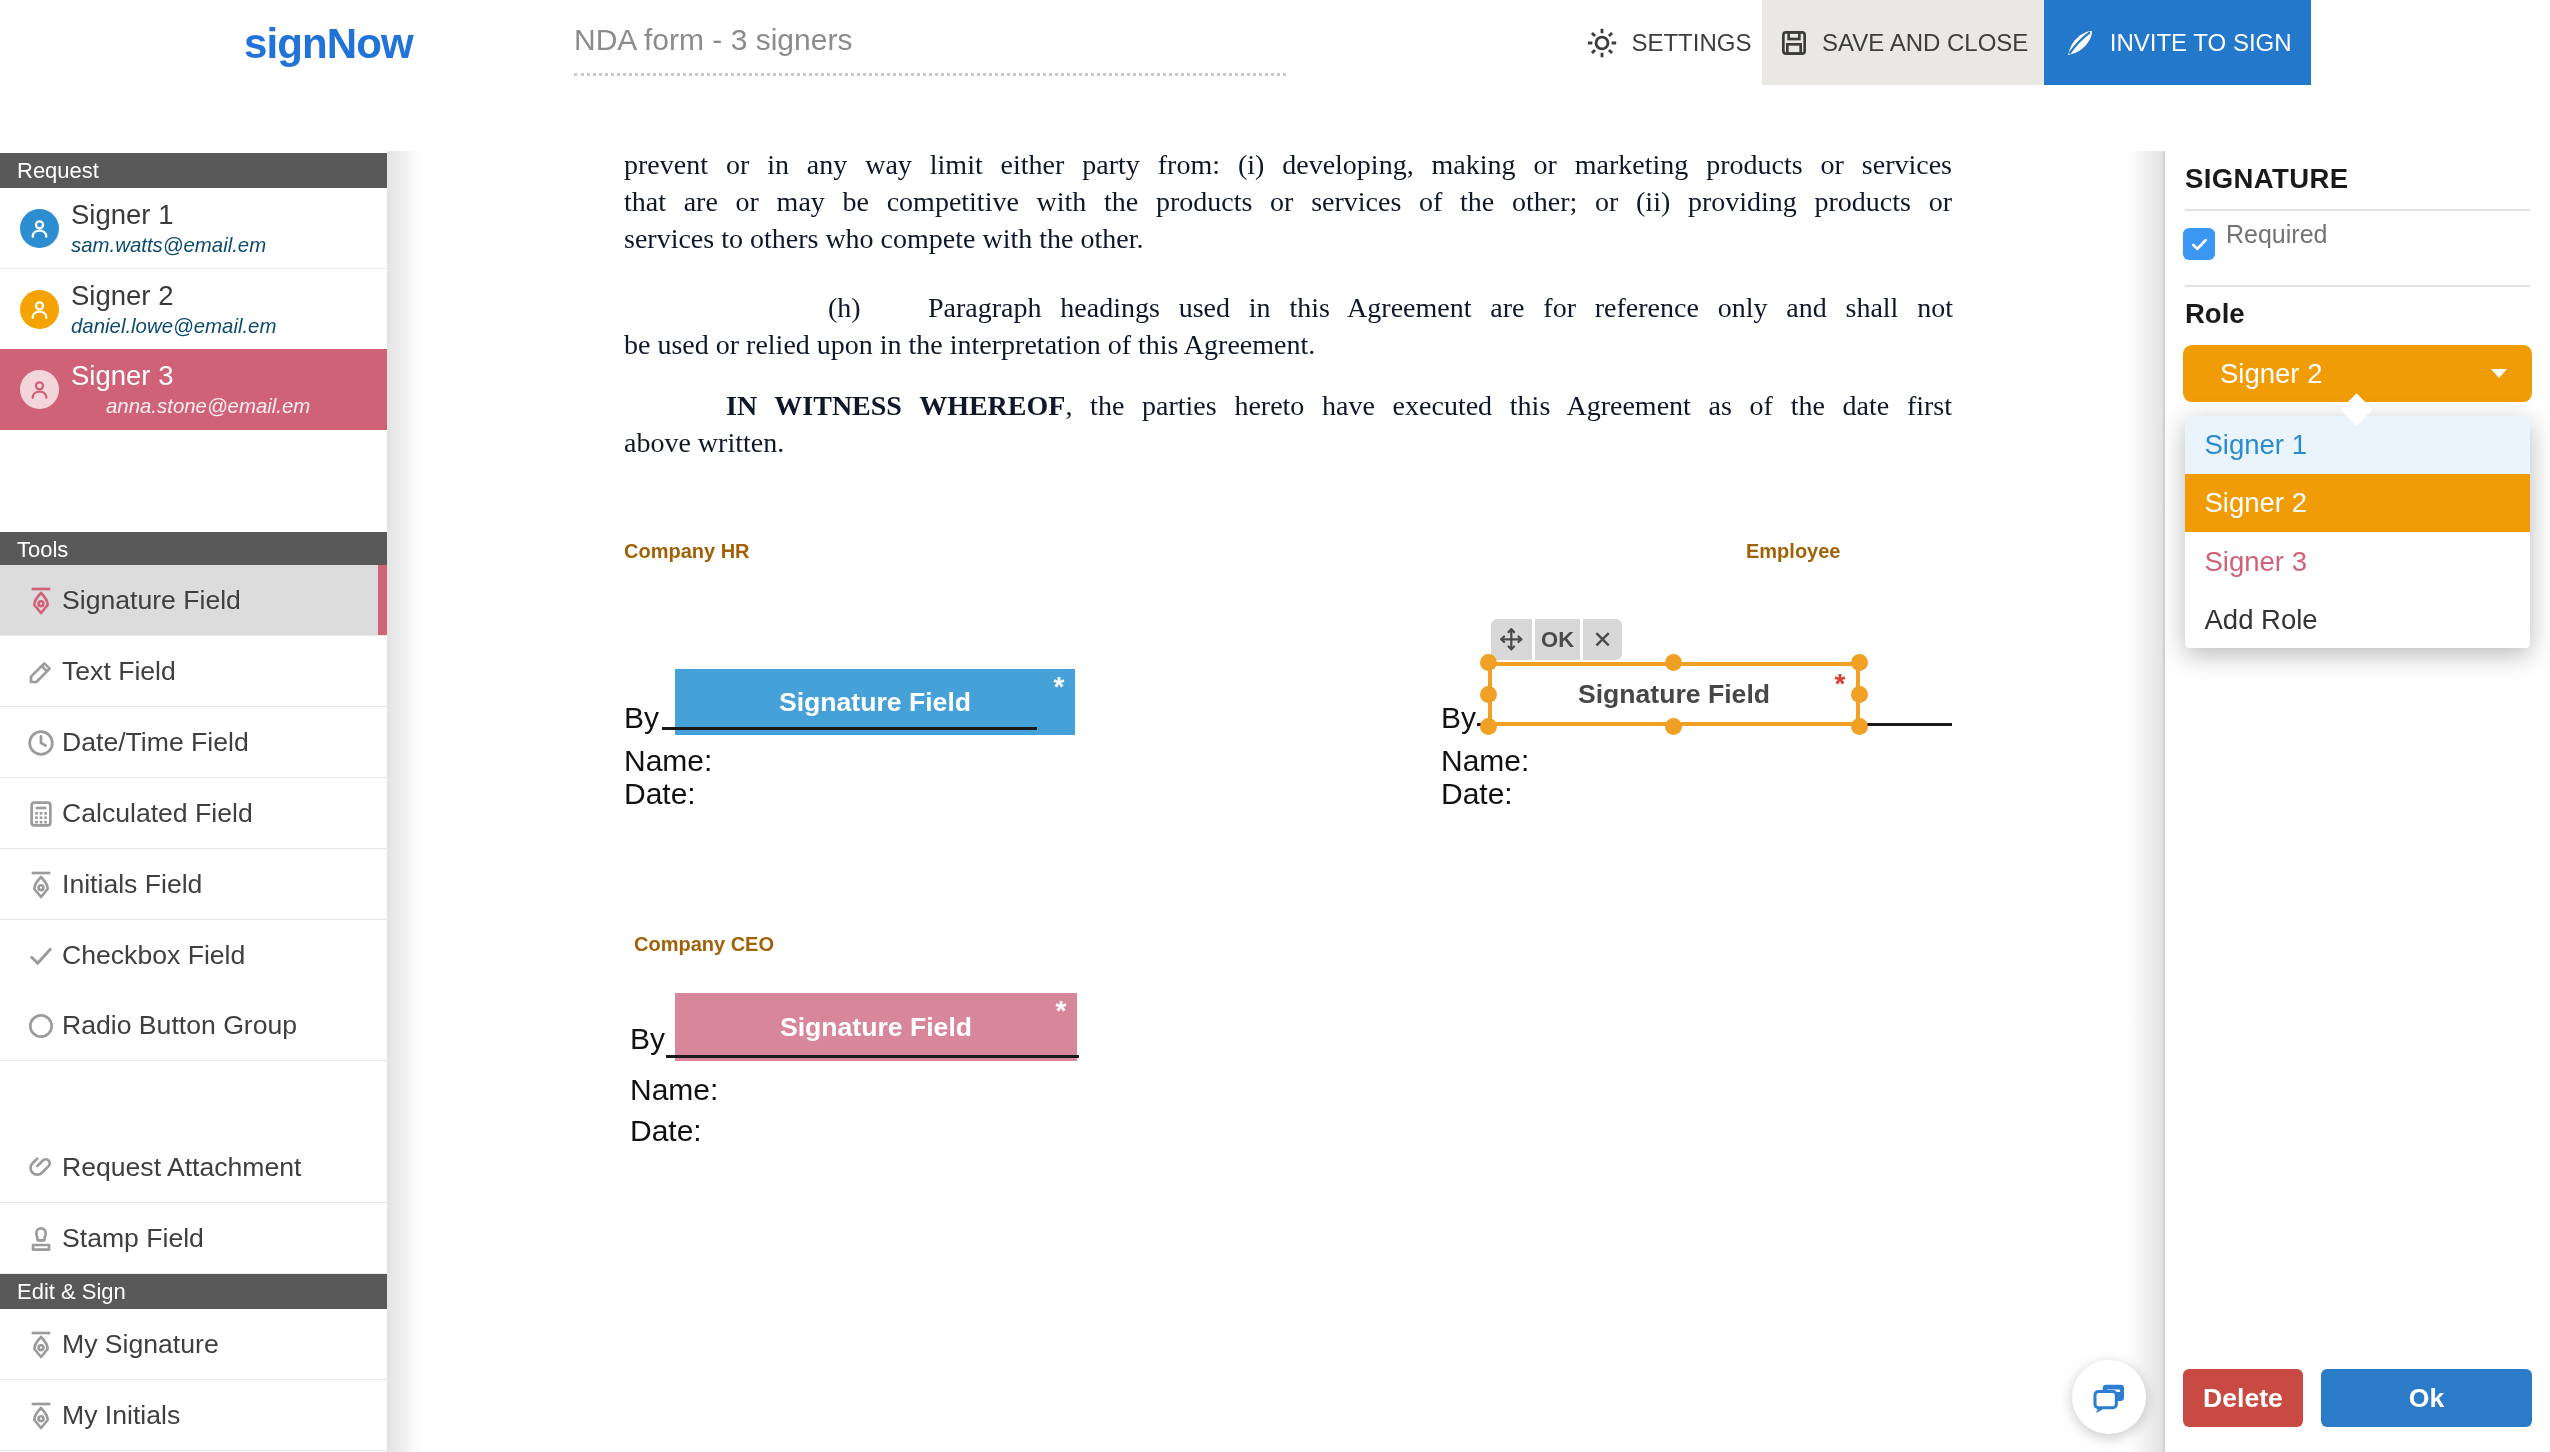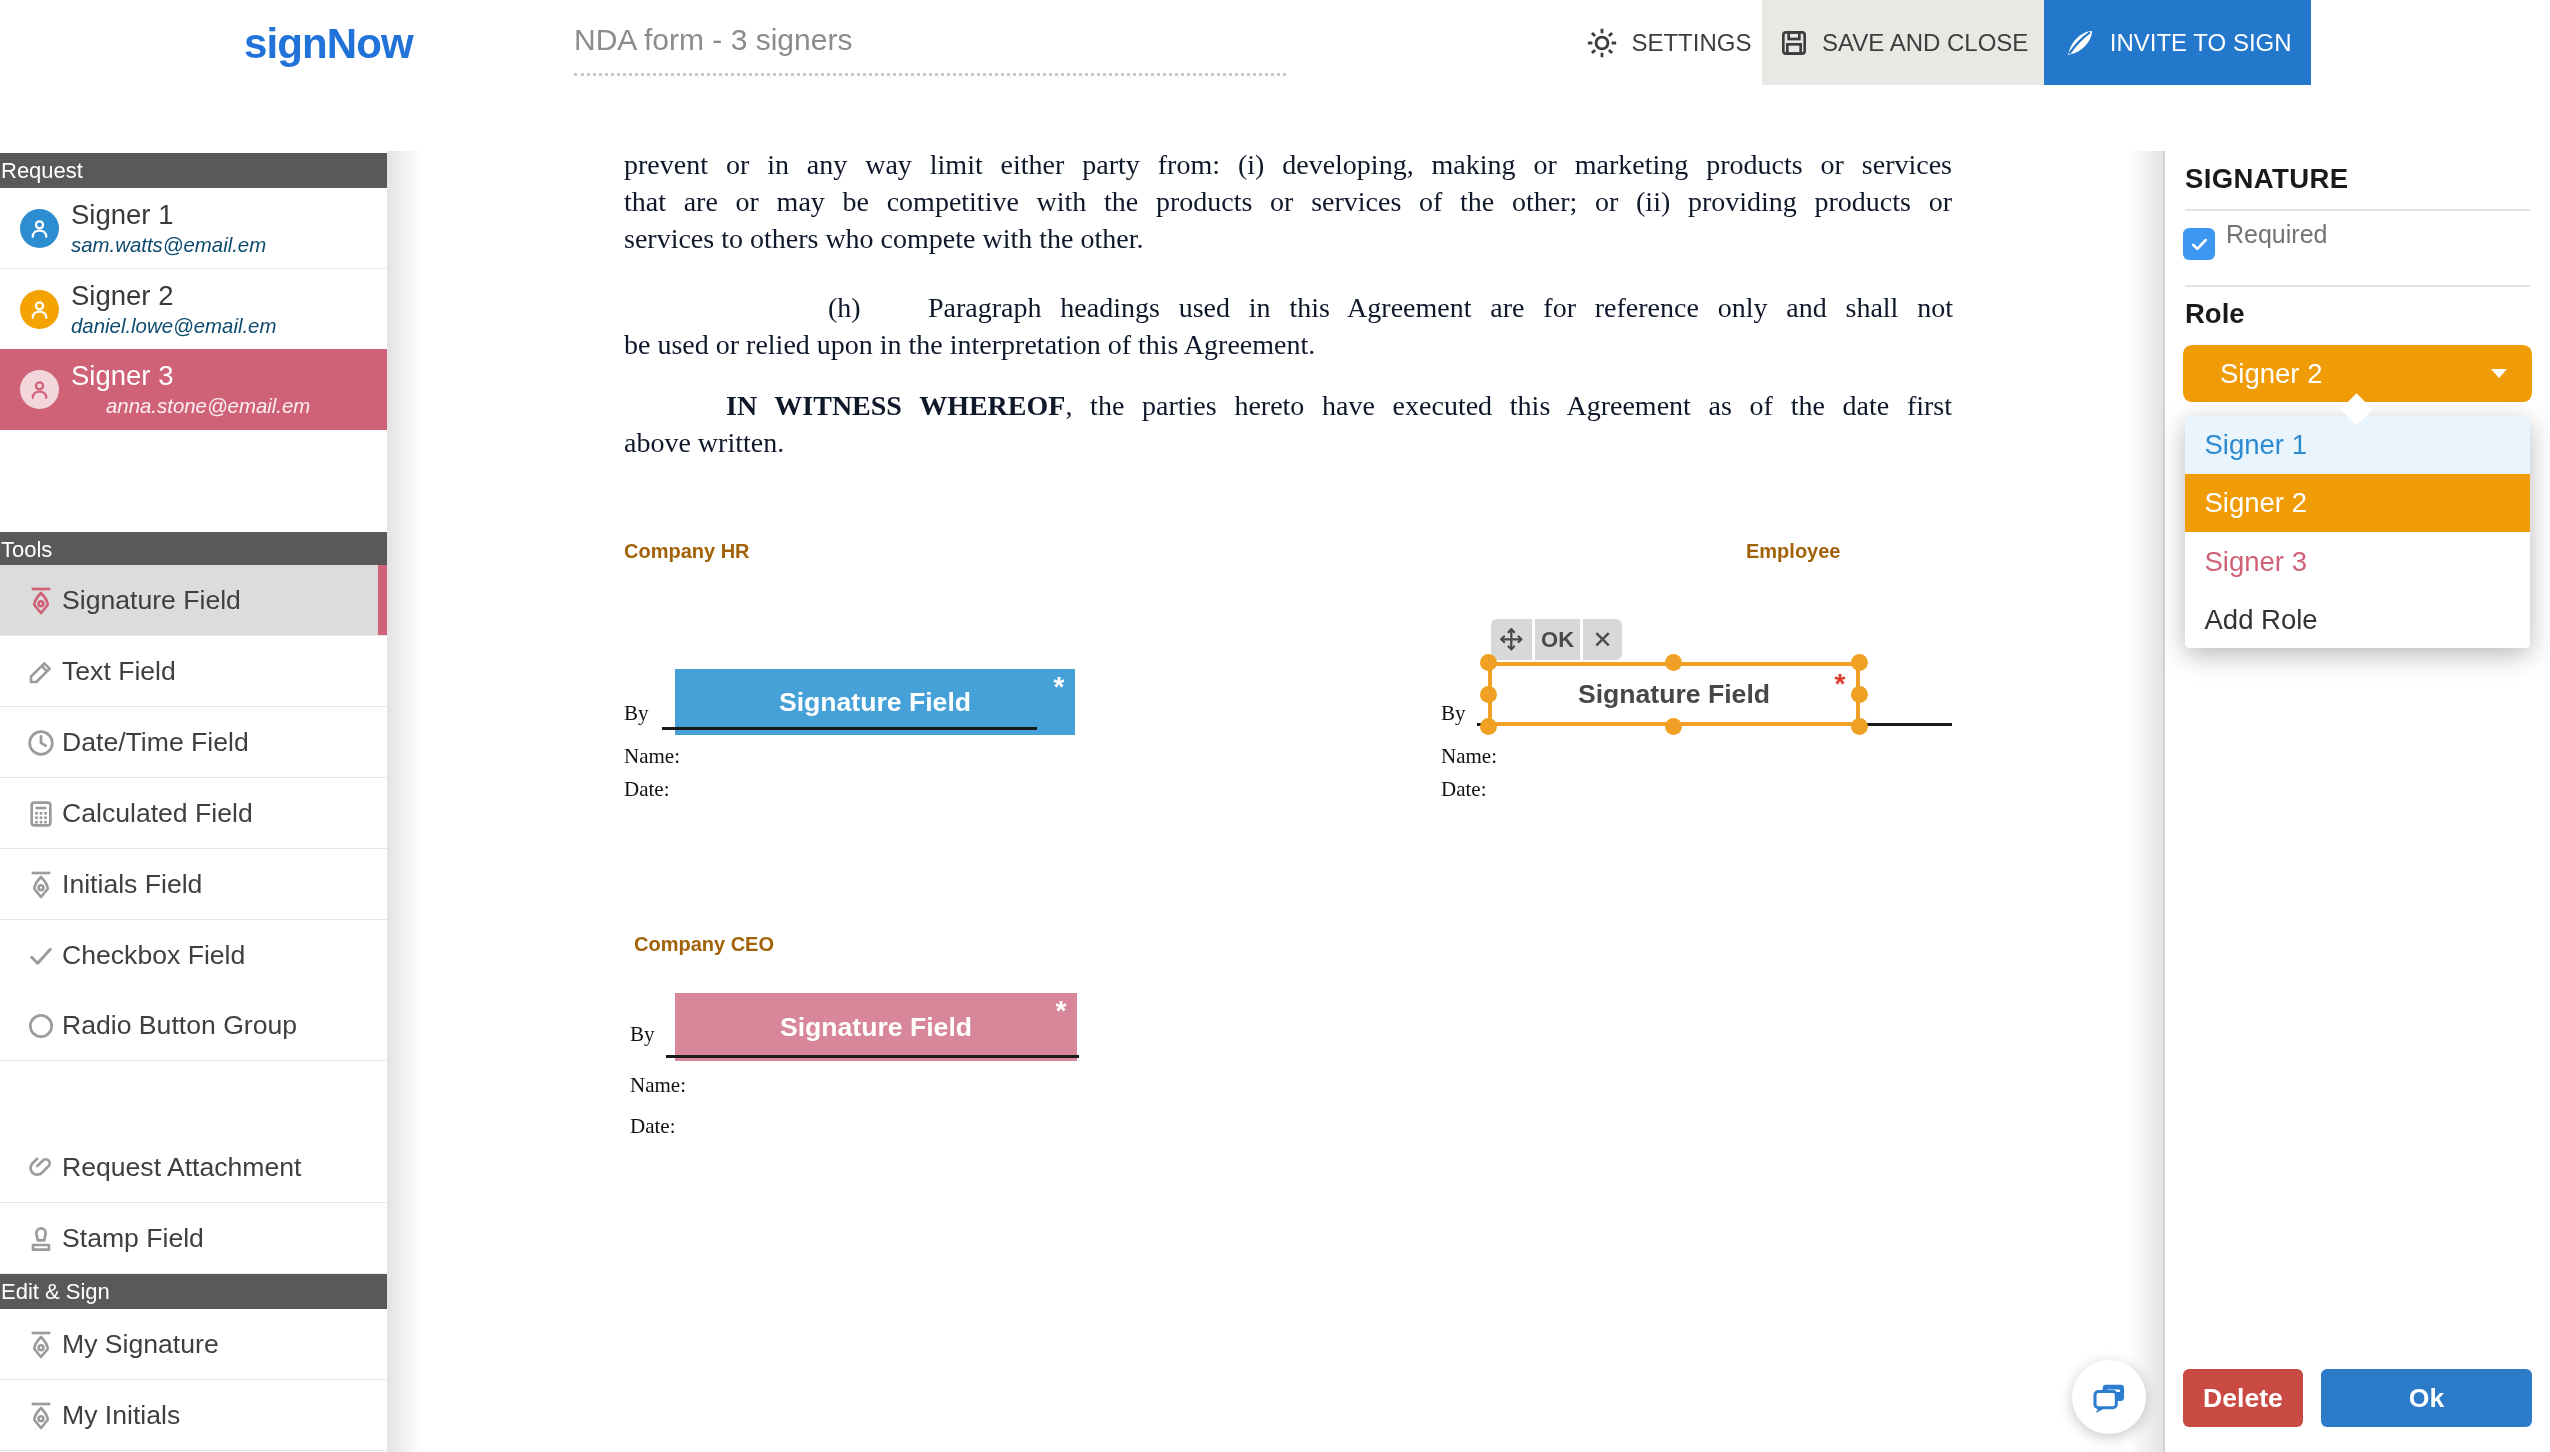--- a/index.html
+++ b/index.html
@@ -19,21 +19,21 @@
   
   #toolbar{left:0;top:85px;width:2550px;height:66px;background:#fff;border-bottom:1.8px solid #dcdcdc;}
   .vsep{top:96px;width:1.8px;height:44px;background:#d2d2d2;}
   .tool-ic{top:101px;cursor:pointer;}
   #zoom-select{left:1295px;top:91px;width:158px;height:51px;border:1.8px solid #cbcbcb;border-radius:8px;
      display:flex;align-items:center;color:#3f3f3f;font-size:25px;}
   #zoom-select .val{padding-left:23px;flex:1;}
   .caret-dn{width:0;height:0;border-left:8px solid transparent;border-right:8px solid transparent;border-top:9.7px solid #4a4a4a;margin-right:19.5px;}
   
   #sidebar{left:0;top:151px;width:387px;height:1302px;background:#fff;}
-  .sect-hd{left:0;width:387px;height:35px;background:#595959;color:#fff;font-size:22px;line-height:35px;padding-left:1px;box-sizing:border-box;}
+  .sect-hd{left:0;width:387px;height:35px;background:#595959;color:#fff;font-size:22px;line-height:35px;padding-left:17px;box-sizing:border-box;}
   .signer-row{left:0;width:387px;height:81px;border-bottom:1.8px solid #ebebeb;box-sizing:border-box;}
   .signer-row .avatar{position:absolute;left:20.4px;top:21px;width:39px;height:39px;border-radius:50%;display:flex;align-items:center;justify-content:center;}
   .signer-row .nm{position:absolute;left:71px;top:10.6px;font-size:27.5px;color:#3a3a3a;}
   .signer-row .em{position:absolute;left:71px;top:46px;font-size:20.4px;font-style:italic;color:#0c4a6e;}
   #signer-row-3{background:#d06277;border-bottom:none;}
   #signer-row-3 .nm{color:#fff;} #signer-row-3 .em{color:#fbeff2;margin-left:35px;}
   #edit-signers{left:22px;top:454px;width:335px;height:53px;border:1.8px solid #dadada;border-radius:4.4px;background:#fff;
      display:flex;align-items:center;justify-content:center;gap:12.4px;font-size:26.6px;color:#3d3d3d;cursor:pointer;}
   .tool-row{left:0;width:387px;height:71px;border-bottom:1.8px solid #e8e8e8;box-sizing:border-box;cursor:pointer;background:#fff;}
   .tool-row .ic{position:absolute;left:25px;top:19.5px;color:#9b9b9b;}
@@ -42,21 +42,21 @@
   .tool-row.sel::after{content:"";position:absolute;right:0;top:0;width:8.9px;height:100%;background:#d06277;}
   .tool-row.sel .ic{color:#d06277;}
   
   #docarea{left:387px;top:151px;width:1780px;height:1302px;background:#fff;}
   #doc-lshadow{left:387px;top:151px;width:35px;height:1302px;background:linear-gradient(to right,#e3e3e3,rgba(255,255,255,0));}
   #doc-rshadow{left:2128px;top:151px;width:35px;height:1302px;background:linear-gradient(to left,#e3e3e3,rgba(255,255,255,0));}
   #panel-divider{left:2163px;top:151px;width:1.8px;height:1302px;background:#d2d2d2;}
   .serif{font-family:"Liberation Serif",serif;font-size:28px;color:#0f172a;white-space:pre;}
   .just{text-align:justify;text-align-last:justify;white-space:normal;}
   .docbold-sans{font-family:Liberation Sans, sans-serif;font-weight:bold;font-size:20px;color:#a16207;}
-  .byline{font-family:Liberation Serif, serif;font-size:21px;color:#111;}
+  .byline{font-family:Liberation Sans, sans-serif;font-size:30px;color:#111;}
   .black-line{height:2.7px;background:#1a1a1a;z-index:6;}
   .sig-field{display:flex;align-items:center;justify-content:center;font-weight:bold;font-size:26.6px;color:#fff;z-index:4;}
   .sig-field .ast{position:absolute;right:10.6px;top:1.8px;font-size:28px;}
   #fld-toolbar{left:1491px;top:619px;width:131px;height:41px;background:#d8d8d8;border-radius:6.2px;display:flex;z-index:8;overflow:hidden;}
   #fld-toolbar .seg{display:flex;align-items:center;justify-content:center;color:#4a4a4a;cursor:pointer;}
   #fld-toolbar .gap{width:2.7px;background:#fff;}
   .handle{width:17px;height:17px;border-radius:50%;background:#f0a125;z-index:9;}
   
   #panel{left:2165px;top:151px;width:385px;height:1302px;background:#fff;}
   .phr{left:2185px;width:345px;height:1.8px;background:#e3e3e3;}

